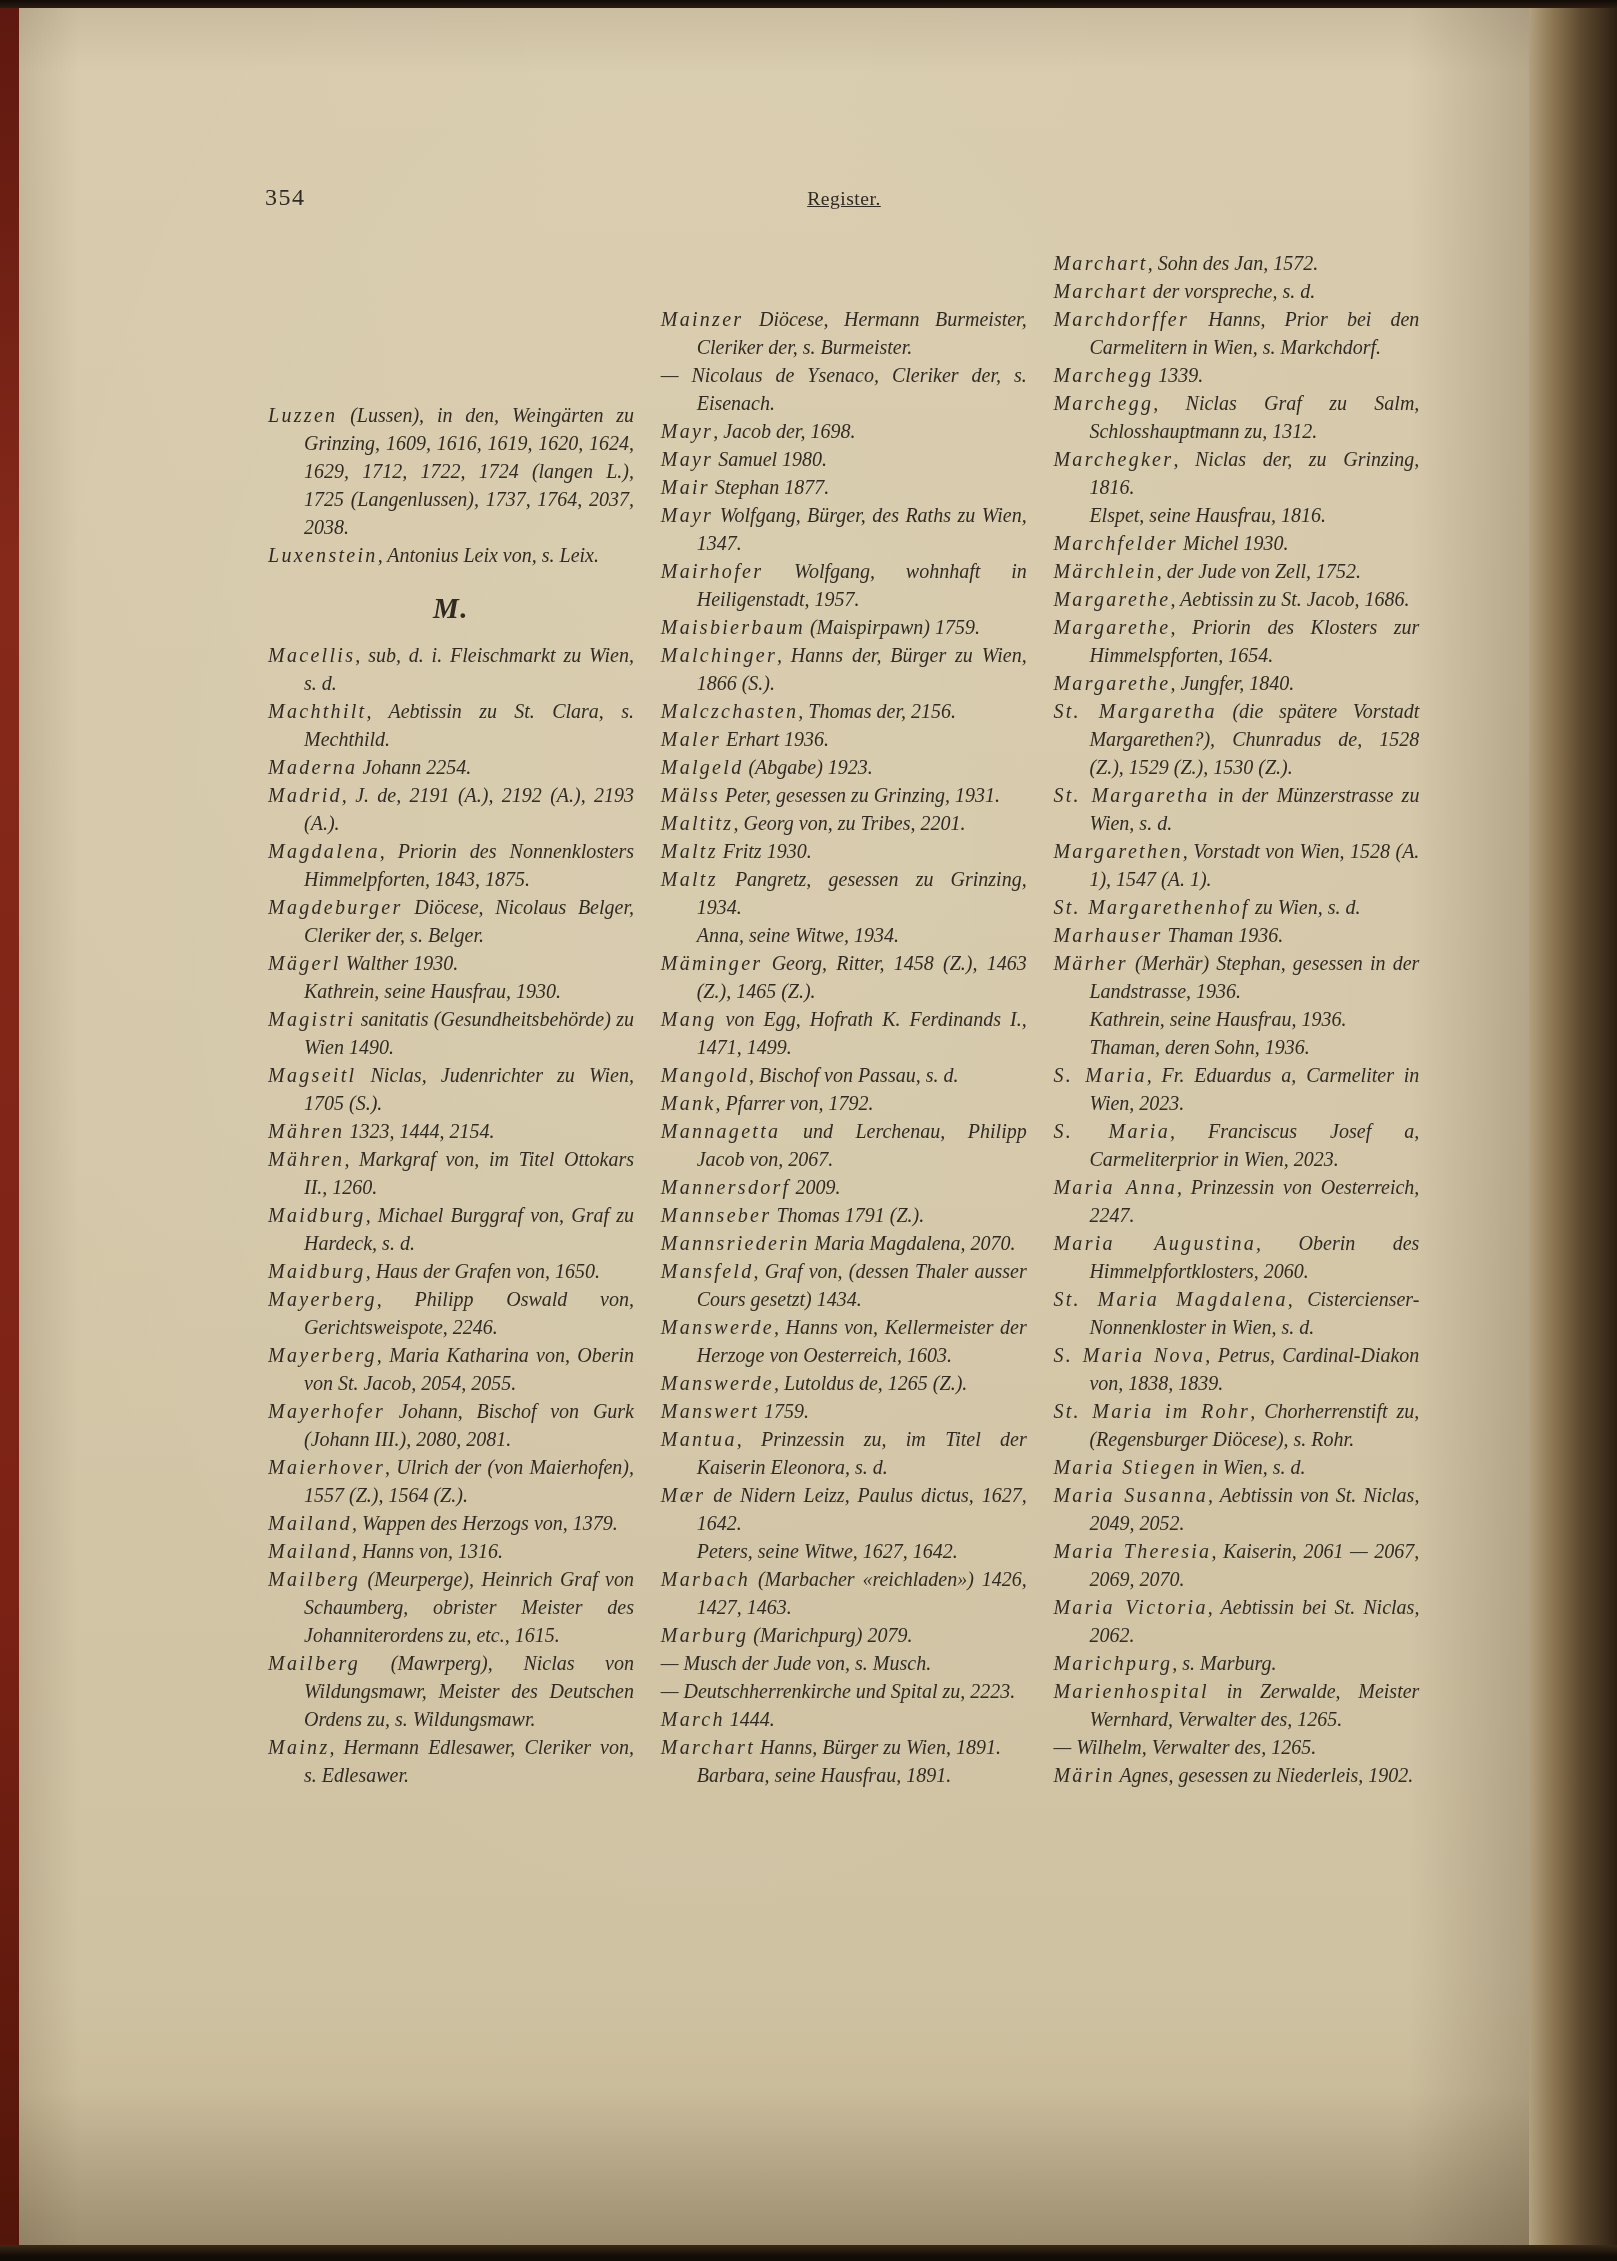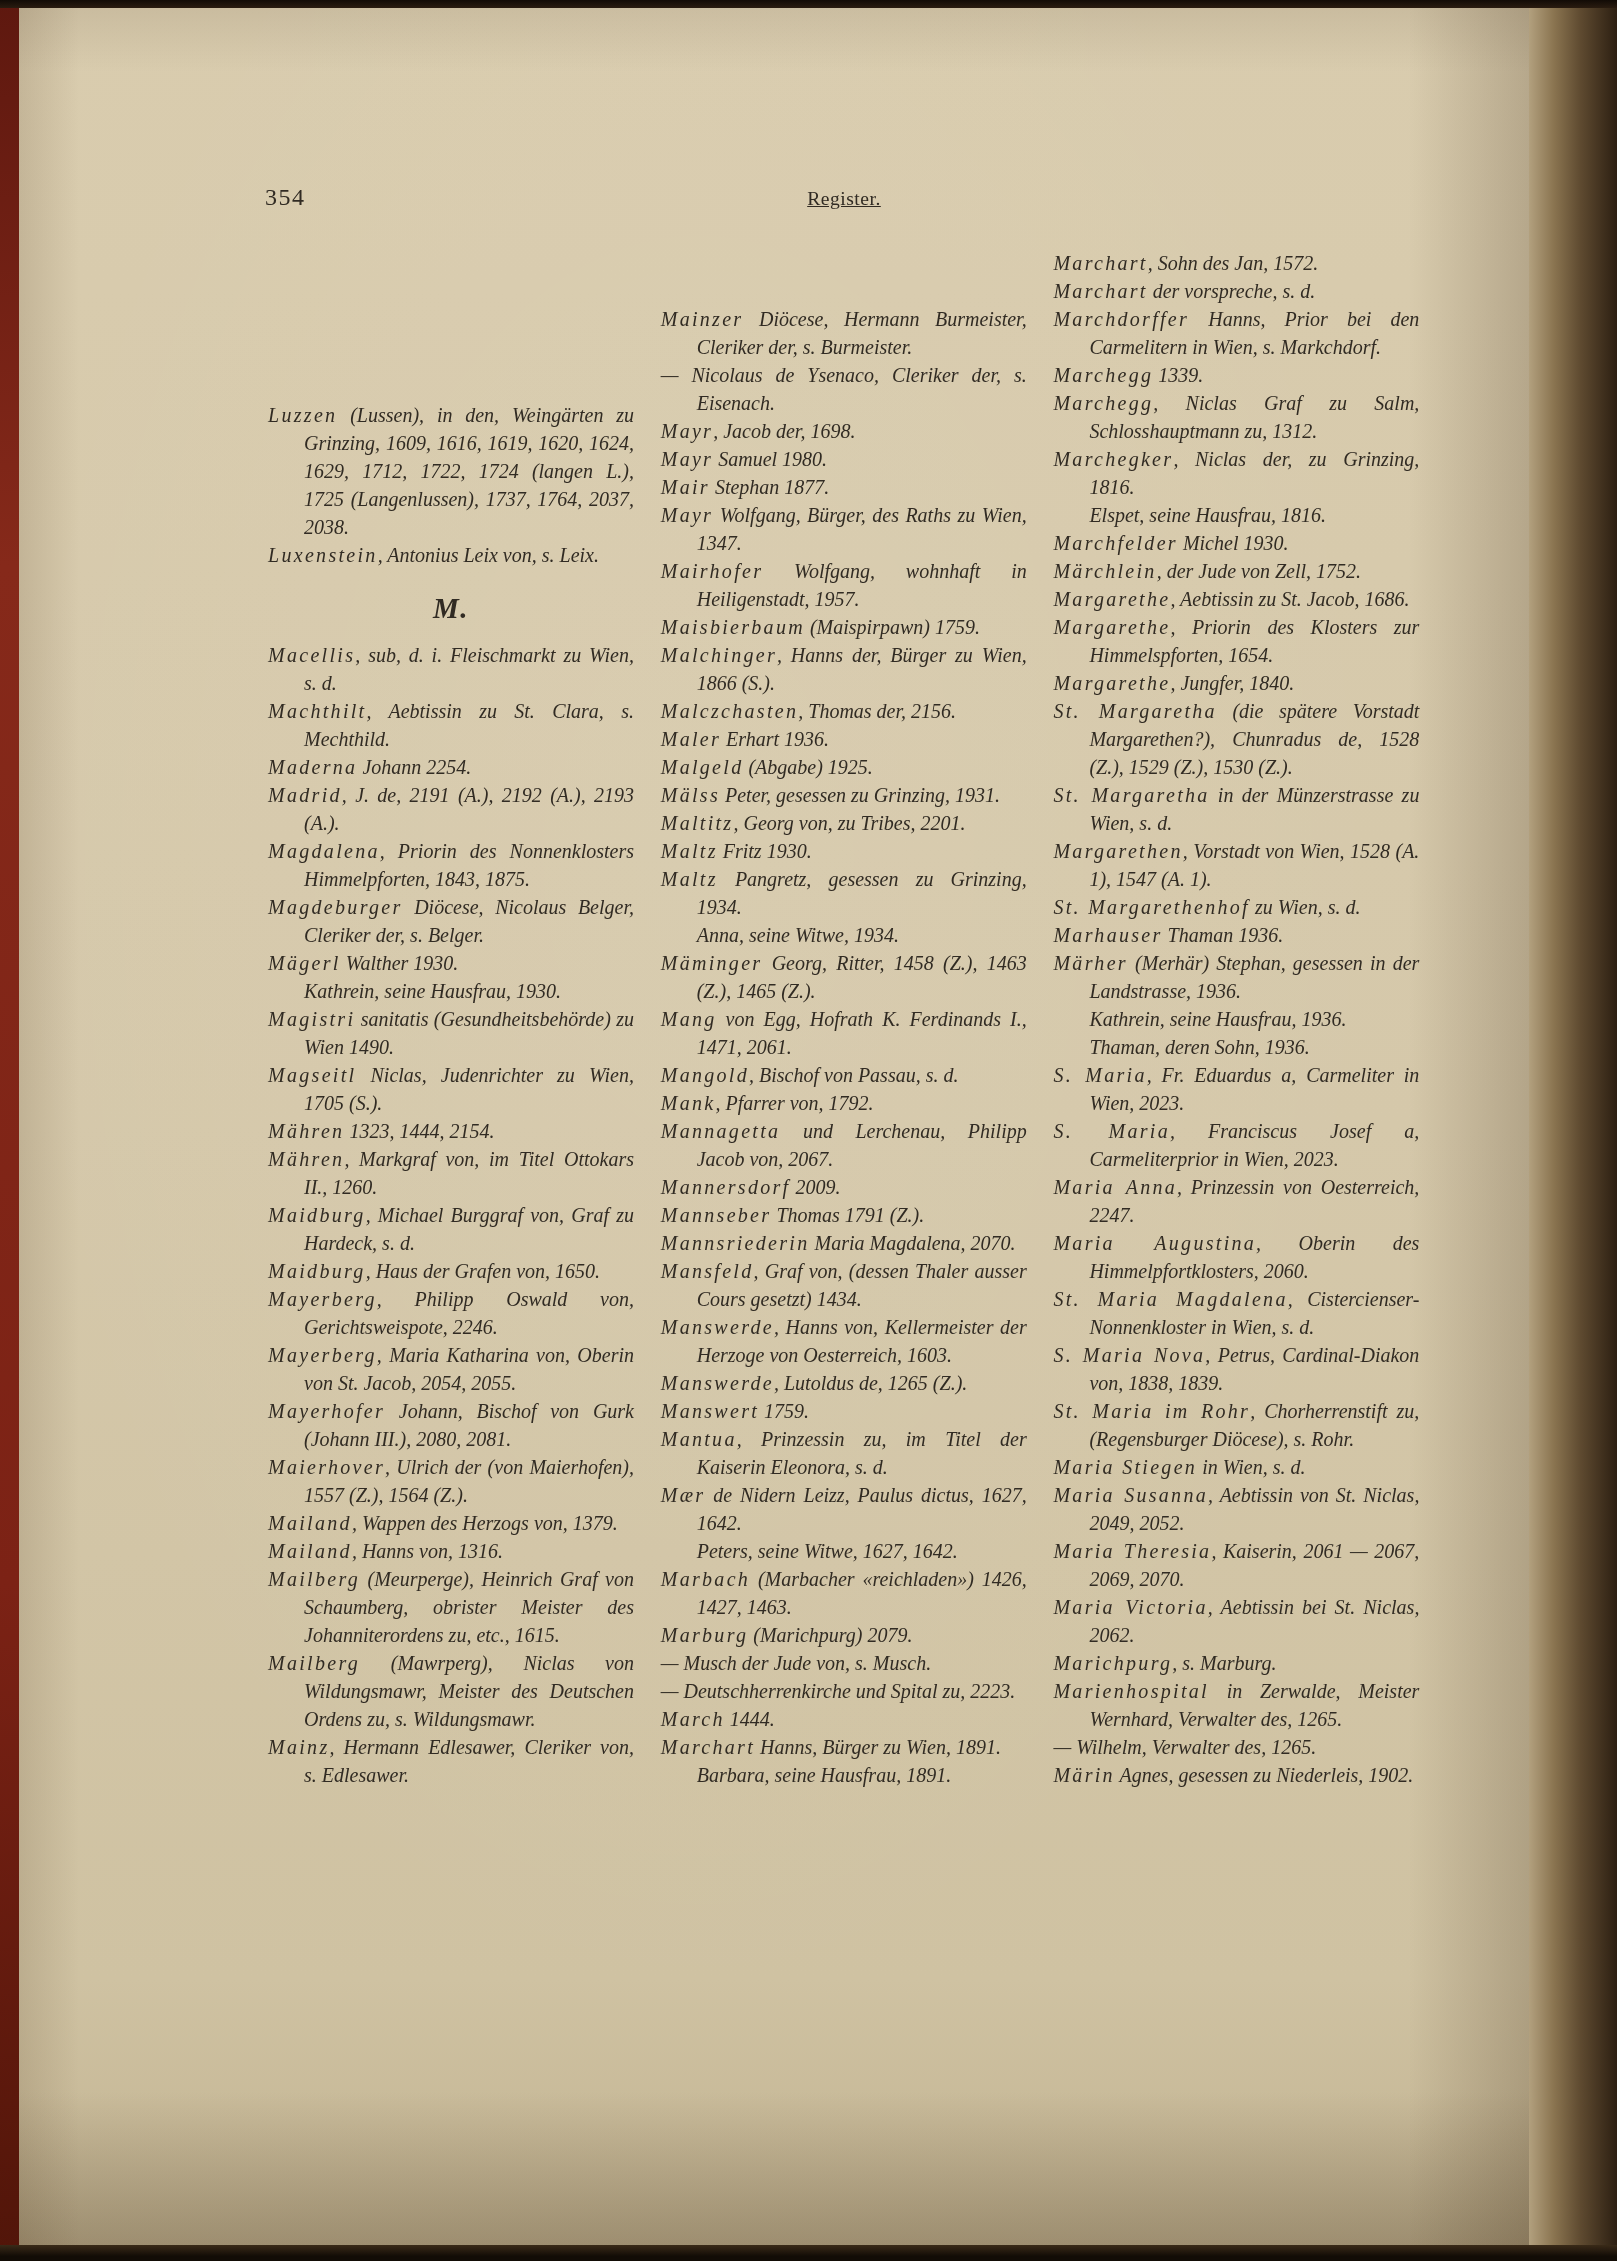--- a/index.html
+++ b/index.html
@@ -153,28 +153,28 @@
           <p class="entry dash">— Nicolaus de Ysenaco, Cleriker der, s. Eisenach.</p>
           <p class="entry entry"><span class="head">Mayr</span><span>, Jacob der, 1698.</span></p>
           <p class="entry entry"><span class="head">Mayr</span><span> Samuel 1980.</span></p>
           <p class="entry entry"><span class="head">Mair</span><span> Stephan 1877.</span></p>
           <p class="entry entry"><span class="head">Mayr</span><span> Wolfgang, Bürger, des Raths zu Wien, 1347.</span></p>
           <p class="entry entry"><span class="head">Mairhofer</span><span> Wolfgang, wohnhaft in Heiligenstadt, 1957.</span></p>
           <p class="entry entry"><span class="head">Maisbierbaum</span><span> (Maispirpawn) 1759.</span></p>
           <p class="entry entry"><span class="head">Malchinger</span><span>, Hanns der, Bürger zu Wien, 1866 (S.).</span></p>
           <p class="entry entry"><span class="head">Malczchasten</span><span>, Thomas der, 2156.</span></p>
           <p class="entry entry"><span class="head">Maler</span><span> Erhart 1936.</span></p>
-          <p class="entry entry"><span class="head">Malgeld</span><span> (Abgabe) 1925.</span></p>
+          <p class="entry entry"><span class="head">Malgeld</span><span> (Abgabe) 1923.</span></p>
           <p class="entry entry"><span class="head">Mälss</span><span> Peter, gesessen zu Grinzing, 1931.</span></p>
           <p class="entry entry"><span class="head">Maltitz</span><span>, Georg von, zu Tribes, 2201.</span></p>
           <p class="entry entry"><span class="head">Maltz</span><span> Fritz 1930.</span></p>
           <p class="entry entry"><span class="head">Maltz</span><span> Pangretz, gesessen zu Grinzing, 1934.</span></p>
           <p class="entry sub">Anna, seine Witwe, 1934.</p>
           <p class="entry entry"><span class="head">Mäminger</span><span> Georg, Ritter, 1458 (Z.), 1463 (Z.), 1465 (Z.).</span></p>
-          <p class="entry entry"><span class="head">Mang</span><span> von Egg, Hofrath K. Ferdinands I., 1471, 2061.</span></p>
+          <p class="entry entry"><span class="head">Mang</span><span> von Egg, Hofrath K. Ferdinands I., 1471, 1499.</span></p>
           <p class="entry entry"><span class="head">Mangold</span><span>, Bischof von Passau, s. d.</span></p>
           <p class="entry entry"><span class="head">Mank</span><span>, Pfarrer von, 1792.</span></p>
           <p class="entry entry"><span class="head">Mannagetta</span><span> und Lerchenau, Philipp Jacob von, 2067.</span></p>
           <p class="entry entry"><span class="head">Mannersdorf</span><span> 2009.</span></p>
           <p class="entry entry"><span class="head">Mannseber</span><span> Thomas 1791 (Z.).</span></p>
           <p class="entry entry"><span class="head">Mannsriederin</span><span> Maria Magdalena, 2070.</span></p>
           <p class="entry entry"><span class="head">Mansfeld</span><span>, Graf von, (dessen Thaler ausser Cours gesetzt) 1434.</span></p>
           <p class="entry entry"><span class="head">Manswerde</span><span>, Hanns von, Kellermeister der Herzoge von Oesterreich, 1603.</span></p>
           <p class="entry entry"><span class="head">Manswerde</span><span>, Lutoldus de, 1265 (Z.).</span></p>
           <p class="entry entry"><span class="head">Manswert</span><span> 1759.</span></p>

